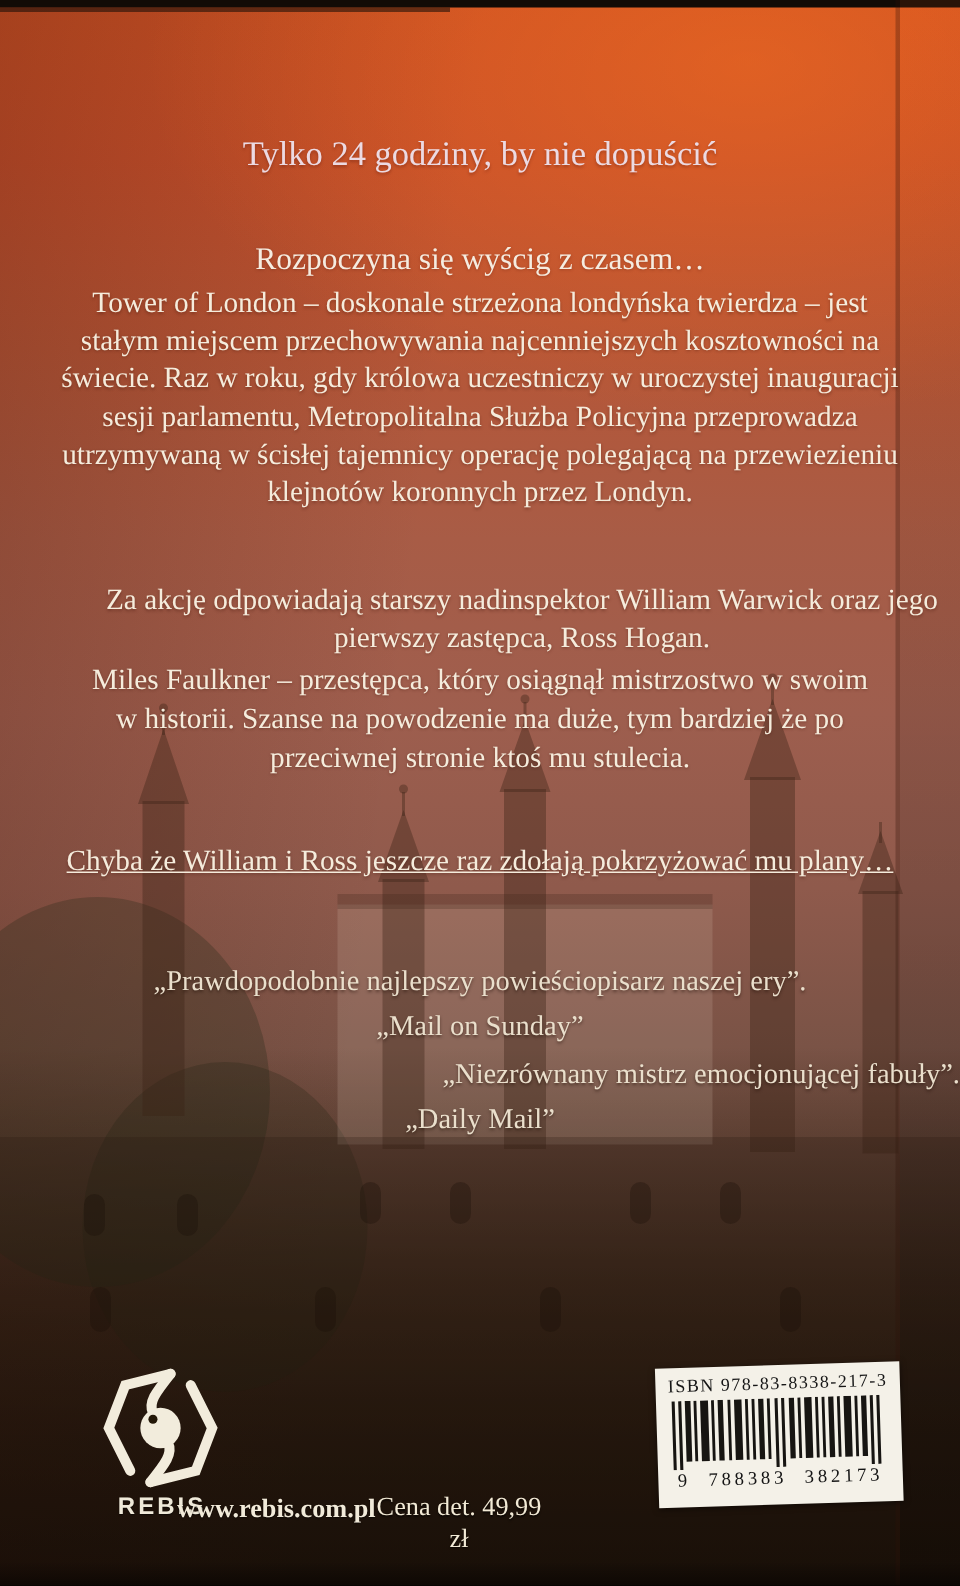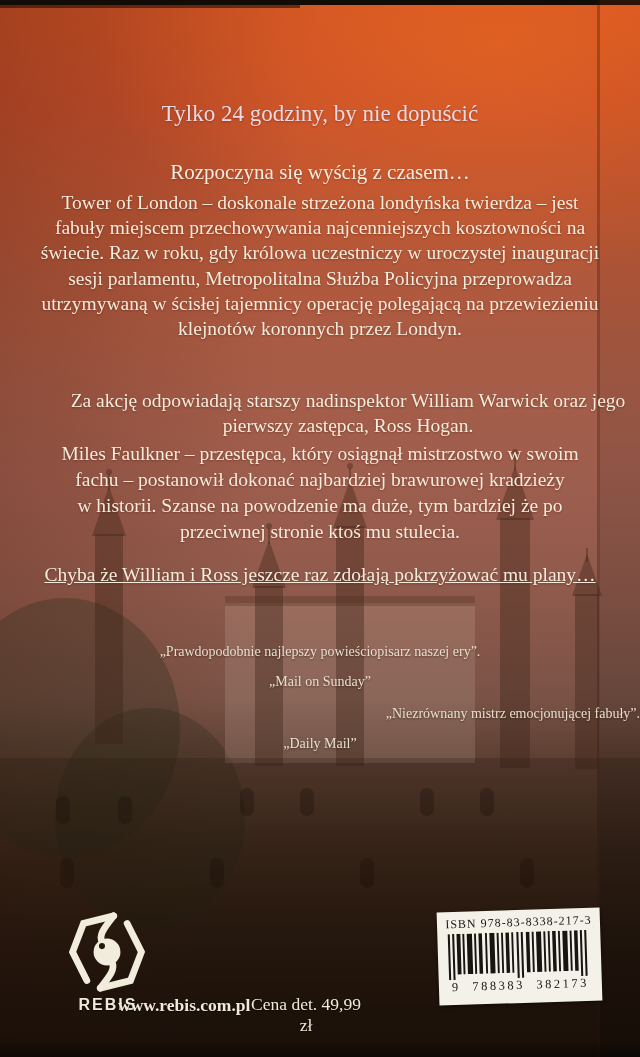--- a/index.html
+++ b/index.html
@@ -9,25 +9,25 @@
     background:
       linear-gradient(180deg, rgba(0,0,0,0) 66%, rgba(12,6,2,0.30) 80%, rgba(8,4,1,0.45) 92%, rgba(5,2,0,0.55) 100%),
       radial-gradient(ellipse 560px 330px at 78% 4%, rgba(255,118,30,0.42), rgba(255,118,30,0) 72%),
       linear-gradient(97deg, rgba(70,24,12,0.28) 0%, rgba(70,24,12,0) 42%),
       linear-gradient(180deg,
         #cc5124 0%, #c54f2b 10%, #b65637 22%, #a85c46 34%, #9e5e4e 45%,
         #8f5a4c 56%, #7a5346 66%, #5f4233 75%, #46301f 83%, #332213 91%, #271a0c 100%);
   }
   .abs{position:absolute;}
   .center-txt{left:0;width:640px;text-align:center;}
-  .headline{font-size:23px;line-height:29px;color:#ecdae2;text-shadow:0 1px 2px rgba(95,25,12,0.4);margin-top:11px;}
+  .headline{font-size:23px;line-height:29px;color:#ecdae2;text-shadow:0 1px 2px rgba(95,25,12,0.4);}
   .tagline{font-size:21px;color:#f5ece0;text-shadow:0 1px 2px rgba(95,25,12,0.35);}
   .body-par{font-size:19.5px;line-height:25.2px;color:#f5ecdc;text-shadow:0 1px 2px rgba(70,22,12,0.4);}
   .p3{line-height:26px;}
-  .review{font-size:14px;color:#eadfcc;text-shadow:0 1px 2px rgba(30,14,6,0.5);}
+  .review{font-size:19px;color:#eadfcc;text-shadow:0 1px 2px rgba(30,14,6,0.5);}
   .top-strip{left:0;top:0;width:640px;height:5px;background:#120b06;}
   .top-strip2{left:0;top:5px;width:300px;height:3px;background:rgba(18,11,6,0.55);}
   .edge-line{left:597px;top:0;width:3px;height:1057px;background:rgba(45,15,6,0.30);}
   .edge-col{left:600px;top:0;width:40px;height:1057px;
     background:linear-gradient(180deg, rgba(255,100,25,0.10) 0%, rgba(0,0,0,0.10) 45%, rgba(0,0,0,0.26) 100%);}
   .bottom-shadow{left:0;top:1041px;width:640px;height:16px;background:linear-gradient(180deg,rgba(0,0,0,0),rgba(0,0,0,0.45));}
   .ghost{left:0;top:428px;width:640px;height:629px;}
   
   .logo-box{left:58px;top:910px;width:98px;height:84px;}
   .wordmark{left:52px;top:996px;width:112px;text-align:center;
@@ -102,35 +102,34 @@
   </svg>
 
   <div class="abs center-txt headline" style="top:88px;">
     <div>Tylko 24 godziny, by nie dopuścić</div>
   </div>
 
   <div class="abs center-txt tagline" style="top:160px;">Rozpoczyna się wyścig z czasem…</div>
 
   <div class="abs center-txt body-par" style="top:190px;">
     <div>Tower of London – doskonale strzeżona londyńska twierdza – jest</div>
-    <div>fabuły miejscem przechowywania najcenniejszych kosztowności na</div>
+    <div>stałym miejscem przechowywania najcenniejszych kosztowności na</div>
     <div>świecie. Raz w roku, gdy królowa uczestniczy w uroczystej inauguracji</div>
     <div>sesji parlamentu, Metropolitalna Służba Policyjna przeprowadza</div>
     <div>utrzymywaną w ścisłej tajemnicy operację polegającą na przewiezieniu</div>
     <div>klejnotów koronnych przez Londyn.</div>
   </div>
 
   <div class="abs center-txt body-par" style="top:388px;padding-left:28px;">
     <div>Za akcję odpowiadają starszy nadinspektor William Warwick oraz jego</div>
     <div>pierwszy zastępca, Ross Hogan.</div>
   </div>
 
   <div class="abs center-txt body-par p3" style="top:441px;">
     <div>Miles Faulkner – przestępca, który osiągnął mistrzostwo w swoim</div>
-    <div>fachu – postanowił dokonać najbardziej brawurowej kradzieży</div>
     <div>w historii. Szanse na powodzenie ma duże, tym bardziej że po</div>
     <div>przeciwnej stronie ktoś mu stulecia.</div>
   </div>
 
   <div class="abs center-txt body-par" style="top:562px;text-decoration:underline;">
     <div>Chyba że William i Ross jeszcze raz zdołają pokrzyżować mu plany…</div>
   </div>
 
   <div class="abs center-txt review" style="top:644px;">„Prawdopodobnie najlepszy powieściopisarz naszej ery”.</div>
   <div class="abs center-txt review" style="top:674px;">„Mail on Sunday”</div>

